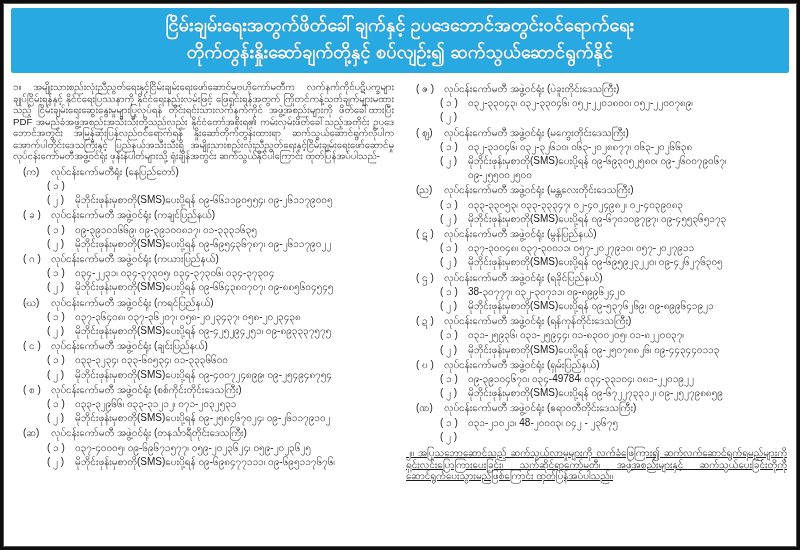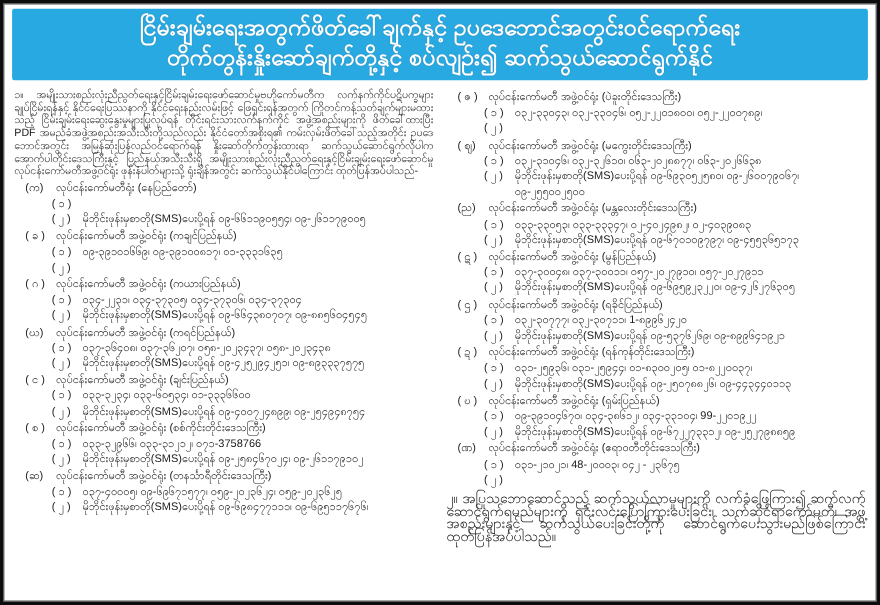--- a/index.html
+++ b/index.html
@@ -15,43 +15,44 @@
     color:#1b1b1b;
     overflow:hidden;
   }
   .header-banner{
     margin:1px 1px 4px 1px;
     border-radius:2px;
     text-align:center;
     padding:4px 6px 7px 6px;
   }
   .header-line{
-    font-size:21px;
+    font-size:18px;
     line-height:27px;
     font-weight:700;
     letter-spacing:0.2px;
     text-shadow:0 0 1px rgba(0,60,90,.45);
   }
   .body-cols{
     display:flex;
     gap:12px;
     padding:4px 3px 0 3px;
   }
   .col{flex:1 1 0;min-width:0;}
   .intro{
     font-size:9.7px;
     line-height:11.55px;
     text-align:justify;
     margin:0 0 3px 0;
   }
   .closing{
-    font-size:13px;
+    font-size:10px;
     line-height:11.55px;
     text-align:justify;
     margin:3px 0 0 0;
+    text-decoration:underline;
   }
   .committee{margin:1px 0 1px 0;}
   .c-head{
     display:flex;gap:6px;
     padding-left:10px;
     font-size:10px;line-height:14.2px;
   }
   .c-label{flex:0 0 22px;}
   .c-title{flex:1;}
   .c-line{
@@ -93,20 +94,21 @@
             <div class="c-head">
               <span class="c-label">( ခ )</span>
               <span class="c-title">လုပ်ငန်းကော်မတီ အဖွဲ့ဝင်ရုံး (ကချင်ပြည်နယ်)</span>
             </div>
             <div class="c-line">
               <span class="c-no">( ၁ )</span>
               <span class="c-text">၀၉-၃၉၁၀၁၆၆၉၊ ၀၉-၃၉၁၀၀၈၁၇၊ ၀၁-၃၃၃၁၆၃၅</span>
             </div>
             <div class="c-line">
               <span class="c-no">( ၂ )</span>
+              <span class="c-text">မိုဘိုင်းဖုန်းမှစာတို(SMS)ပေးပို့ရန် ၀၉-၆၉၅၄၃၆၇၈၇၊ ၀၉-၂၆၁၁၇၉၀၂၂</span>
             </div>
           </div>
           <div class="committee">
             <div class="c-head">
               <span class="c-label">( ဂ )</span>
               <span class="c-title">လုပ်ငန်းကော်မတီ အဖွဲ့ဝင်ရုံး (ကယားပြည်နယ်)</span>
             </div>
             <div class="c-line">
               <span class="c-no">( ၁ )</span>
               <span class="c-text">၀၃၄-၂၂၃၁၊ ၀၃၄-၃၇၃၀၅၊ ၀၃၄-၃၇၃၀၆၊ ၀၃၄-၃၇၃၀၄</span>
@@ -144,21 +146,21 @@
               <span class="c-text">မိုဘိုင်းဖုန်းမှစာတို(SMS)ပေးပို့ရန် ၀၉-၄၀၀၇၂၄၈၉၉၊ ၀၉-၂၅၄၉၄၈၇၅၄</span>
             </div>
           </div>
           <div class="committee">
             <div class="c-head">
               <span class="c-label">( စ )</span>
               <span class="c-title">လုပ်ငန်းကော်မတီ အဖွဲ့ဝင်ရုံး (စစ်ကိုင်းတိုင်းဒေသကြီး)</span>
             </div>
             <div class="c-line">
               <span class="c-no">( ၁ )</span>
-              <span class="c-text">၀၃၃-၃၂၉၆၆၊ ၀၃၃-၃၁၂၁၂၊ ၀၇၁-3758766</span>
+              <span class="c-text">၀၃၃-၃၂၉၆၆၊ ၀၃၃-၃၁၂၁၂၊ ၀၇၁-၂၀၃၂၅၃၁</span>
             </div>
             <div class="c-line">
               <span class="c-no">( ၂ )</span>
               <span class="c-text">မိုဘိုင်းဖုန်းမှစာတို(SMS)ပေးပို့ရန် ၀၉-၂၅၈၄၆၇၀၂၄၊ ၀၉-၂၆၁၁၇၉၁၀၂</span>
             </div>
           </div>
           <div class="committee">
             <div class="c-head">
               <span class="c-label">(ဆ)</span>
               <span class="c-title">လုပ်ငန်းကော်မတီ အဖွဲ့ဝင်ရုံး (တနင်္သာရီတိုင်းဒေသကြီး)</span>
@@ -231,21 +233,21 @@
               <span class="c-text">မိုဘိုင်းဖုန်းမှစာတို(SMS)ပေးပို့ရန် ၀၉-၆၉၅၉၂၃၂၂၀၊ ၀၉-၄၂၆၂၇၆၃၀၅</span>
             </div>
           </div>
           <div class="committee">
             <div class="c-head">
               <span class="c-label">( ဌ )</span>
               <span class="c-title">လုပ်ငန်းကော်မတီ အဖွဲ့ဝင်ရုံး (ရခိုင်ပြည်နယ်)</span>
             </div>
             <div class="c-line">
               <span class="c-no">( ၁ )</span>
-              <span class="c-text">၀၃၂-၃၀၇၇၇၊ ၀၃၂-၃၀၇၁၁၊ 1-၈၉၉၆၂၄၂၀</span>
+              <span class="c-text">38-၃၀၇၇၇၊ ၀၃၂-၃၀၇၁၁၊ ၀၉-၈၉၉၆၂၄၂၀</span>
             </div>
             <div class="c-line">
               <span class="c-no">( ၂ )</span>
               <span class="c-text">မိုဘိုင်းဖုန်းမှစာတို(SMS)ပေးပို့ရန် ၀၉-၅၃၇၆၂၆၉၊ ၀၉-၈၉၉၆၄၁၉၂၁</span>
             </div>
           </div>
           <div class="committee">
             <div class="c-head">
               <span class="c-label">( ဍ )</span>
               <span class="c-title">လုပ်ငန်းကော်မတီ အဖွဲ့ဝင်ရုံး (ရန်ကုန်တိုင်းဒေသကြီး)</span>
@@ -259,21 +261,21 @@
               <span class="c-text">မိုဘိုင်းဖုန်းမှစာတို(SMS)ပေးပို့ရန် ၀၉-၂၅၀၇၈၈၂၆၊ ၀၉-၄၄၃၄၄၀၁၁၃</span>
             </div>
           </div>
           <div class="committee">
             <div class="c-head">
               <span class="c-label">( ဎ )</span>
               <span class="c-title">လုပ်ငန်းကော်မတီ အဖွဲ့ဝင်ရုံး (ရှမ်းပြည်နယ်)</span>
             </div>
             <div class="c-line">
               <span class="c-no">( ၁ )</span>
-              <span class="c-text">၀၉-၃၉၁၀၄၆၇၀၊ ၀၃၄-၃၈၆၁၂၊ ၀၃၄-၃၃၁၀၄၊ 99-၂၂၀၁၉၂၂</span>
+              <span class="c-text">၀၉-၃၉၁၀၄၆၇၀၊ ၀၃၄-49784၊ ၀၃၄-၃၃၁၀၄၊ ၀၈၁-၂၂၀၁၉၂၂</span>
             </div>
             <div class="c-line">
               <span class="c-no">( ၂ )</span>
               <span class="c-text">မိုဘိုင်းဖုန်းမှစာတို(SMS)ပေးပို့ရန် ၀၉-၆၇၂၂၇၃၃၁၂၊ ၀၉-၂၅၂၇၉၈၈၅၉</span>
             </div>
           </div>
           <div class="committee">
             <div class="c-head">
               <span class="c-label">(ဏ)</span>
               <span class="c-title">လုပ်ငန်းကော်မတီ အဖွဲ့ဝင်ရုံး (ဧရာဝတီတိုင်းဒေသကြီး)</span>

